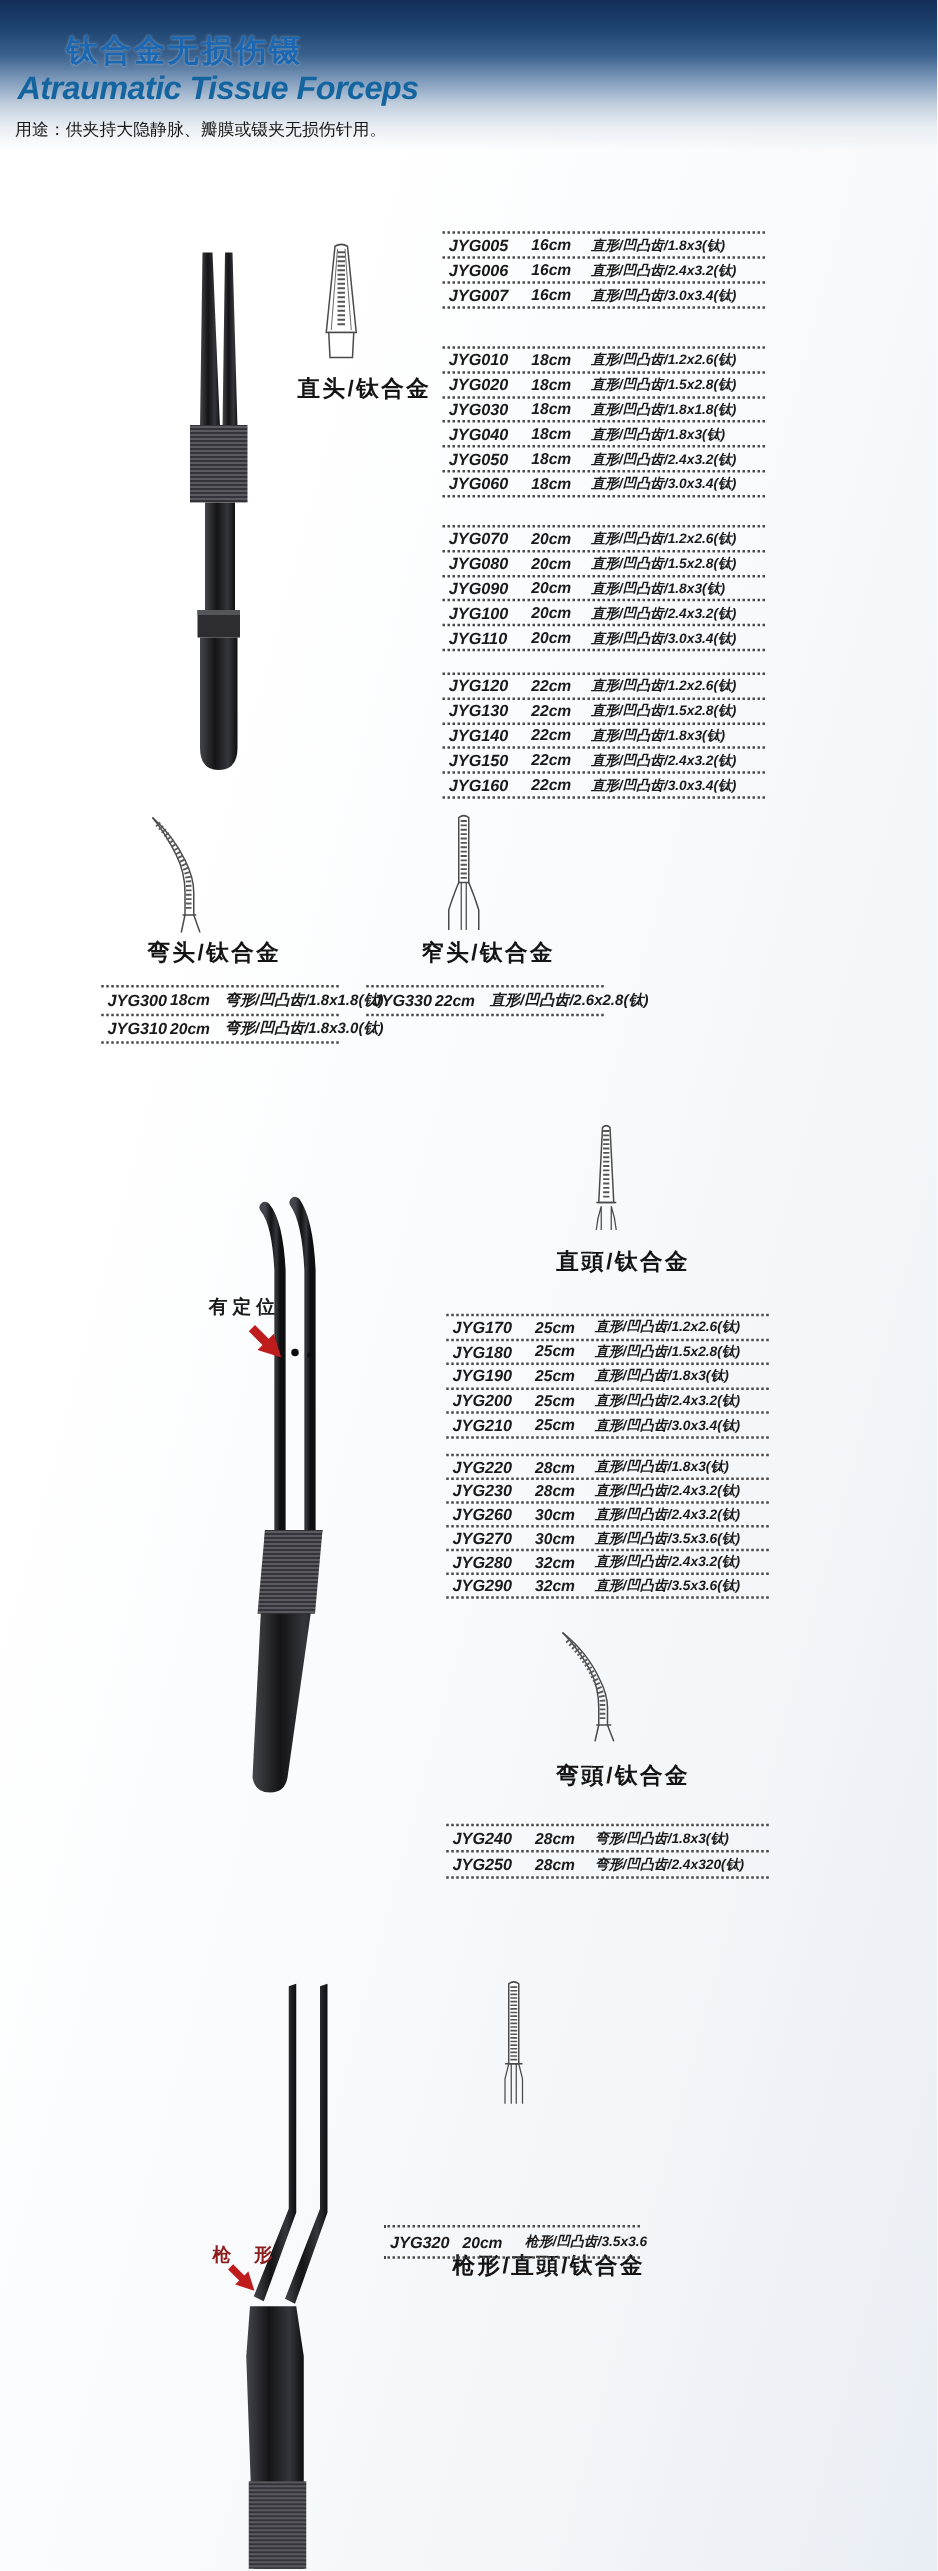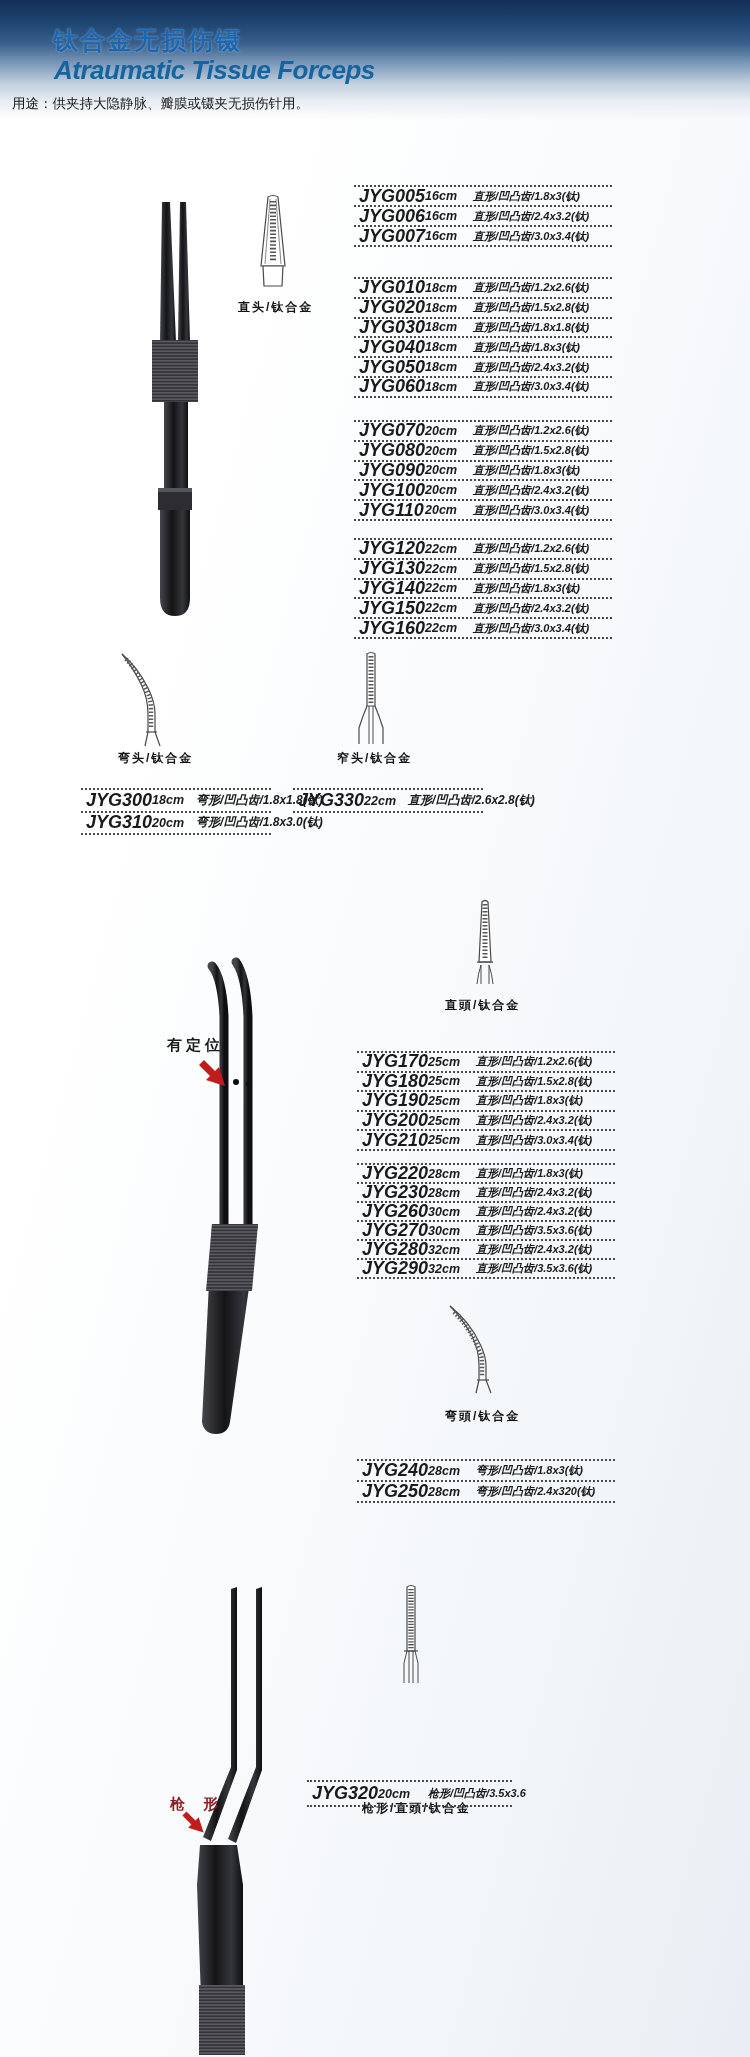--- a/index.html
+++ b/index.html
@@ -6,41 +6,41 @@
   body{font-family:"Liberation Sans","DejaVu Sans",sans-serif;}
   #page{position:relative;width:750px;height:2057px;overflow:hidden;
         background:linear-gradient(105deg,#ffffff 25%,#f4f7fa 70%,#e9eef4 100%);}
   
   .hdr{position:absolute;left:0;top:0;width:750px;height:120px;
        background:linear-gradient(180deg,#132f58 0px,#1d4470 22px,#3a618d 44px,
                   #7e9abb 64px,#c3d0de 84px,#e9eef3 102px,rgba(238,242,246,0) 120px);}
   .title-zh{position:absolute;left:53px;top:24px;font-size:25px;font-weight:bold;
             color:#1b67b2;letter-spacing:2px;text-shadow:0 0 2px rgba(255,255,255,.5);}
   .title-en{position:absolute;left:14px;top:55px;font-size:26px;font-weight:bold;
-            font-style:italic;color:#13649f;letter-spacing:-.5px;margin-left:40px;}
+            font-style:italic;color:#13649f;letter-spacing:-.5px;}
   .usage{position:absolute;left:12px;top:95px;font-size:13.5px;color:#161616;font-family:Liberation Serif, serif;}
   
   .tbl{position:absolute;border-top:2px dotted #4a4a4a;}
   .tbl .row{display:flex;align-items:center;height:var(--rh,18px);
             border-bottom:2px dotted #4a4a4a;color:#1a1a1a;white-space:nowrap;}
-  .c-code{font-style:italic;font-weight:bold;font-size:18px;padding-left:5px;}
+  .c-code{font-style:italic;font-weight:bold;font-size:13px;padding-left:5px;}
   .c-size{font-style:italic;font-weight:bold;font-size:12.5px;}
   .c-spec{font-style:italic;font-weight:bold;font-size:11px;}
   .tbl-main{width:258px;}
   .tbl-main .c-code{flex:0 0 66px;}
   .tbl-main .c-size{flex:0 0 48px;}
   .tbl-sm{width:190px;margin-left:17px;}
   .tbl-sm .c-code{flex:0 0 50px;}
   .tbl-sm .c-size{flex:0 0 44px;}
   .tbl-sm .c-spec{font-size:12px;}
   .tbl-bn{width:205px;}
   .tbl-bn .c-code{flex:0 0 58px;}
   .tbl-bn .c-size{flex:0 0 50px;}
   
-  .sec-label{position:absolute;font-weight:bold;font-size:12px;letter-spacing:2px;
+  .sec-label{position:absolute;font-weight:bold;font-size:18px;letter-spacing:2px;
              color:#141414;}
   .ann{position:absolute;font-weight:bold;font-size:15px;}
   .ann-pos{color:#1c1c1c;letter-spacing:4px;}
   .ann-bay{color:#8b1e1e;letter-spacing:7px;}
   .abs{position:absolute;}
 </style>
 </head>
 <body>
 
 <div id="page">

